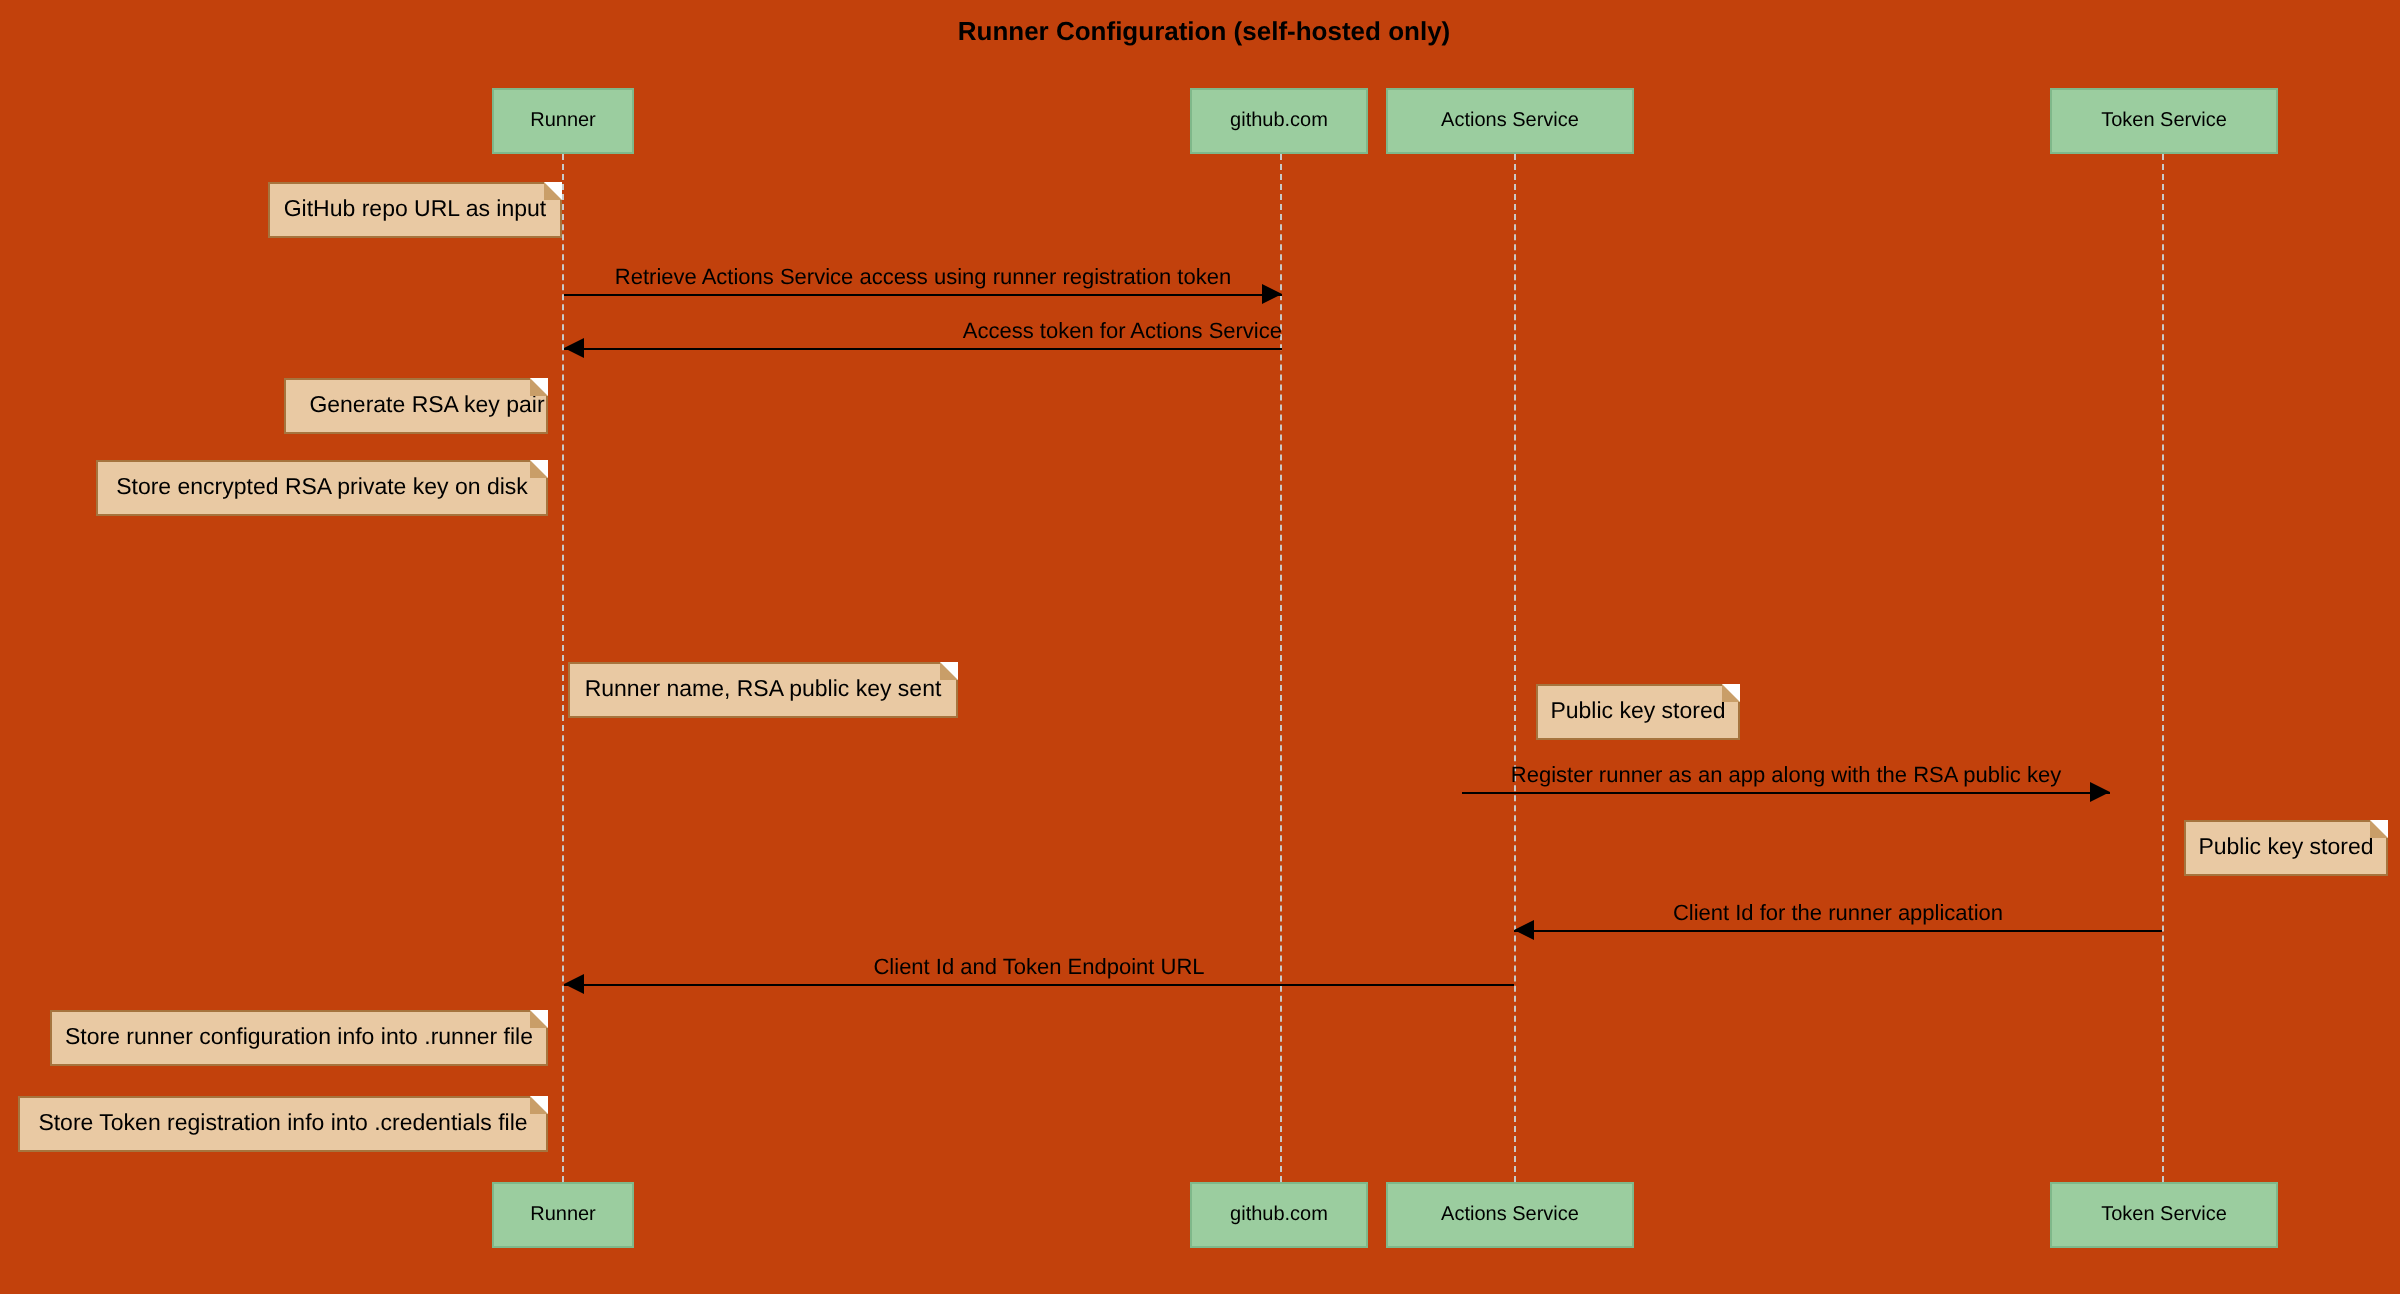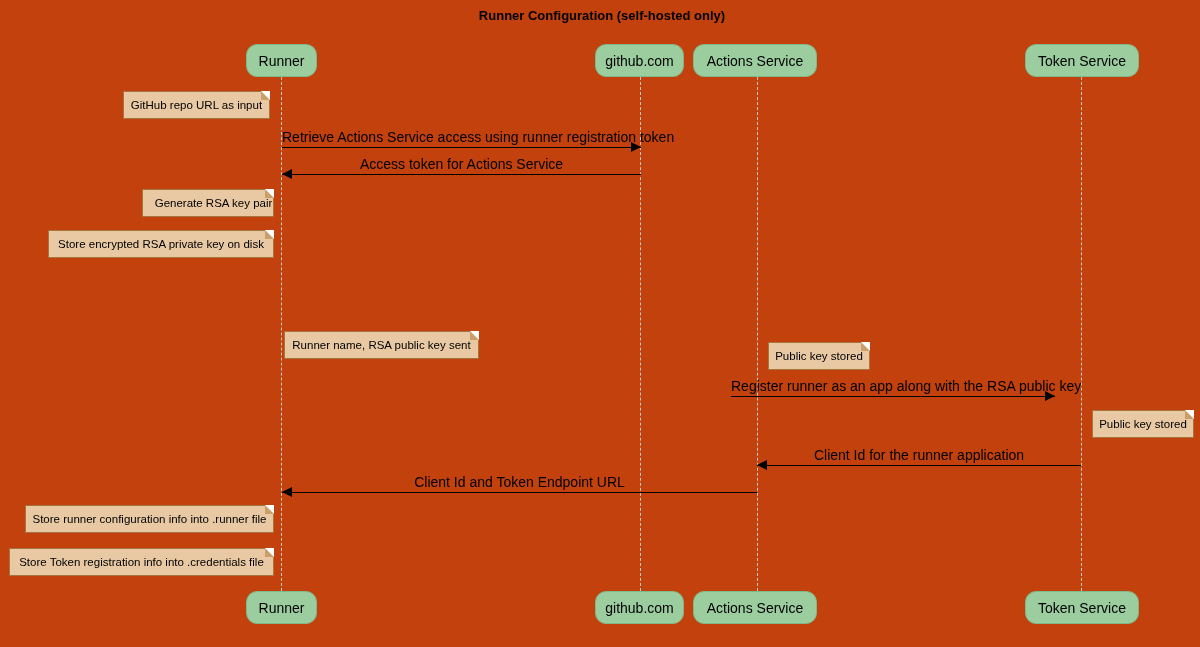--- a/index.html
+++ b/index.html
@@ -31,22 +31,22 @@
   .ll-github  { left: 640px; }
   .ll-actions { left: 757px; }
   .ll-token   { left: 1081px; }
 
   .participant {
     position: absolute;
     height: 33px;
     box-sizing: border-box;
     background: #9bcd9f;
     border: 1px solid #7fb88a;
-    border-radius: 11px;
-    font-size: 14px;
+    border-radius: 0;
+    font-size: 10px;
     display: flex;
     align-items: center;
     justify-content: center;
     text-align: center;
   }
   .row-top { top: 44px; }
   .row-bottom { top: 591px; }
   .p-runner  { left: 246px;  width: 71px;  }
   .p-github  { left: 595px;  width: 89px;  }
   .p-actions { left: 693px;  width: 124px; }
@@ -75,48 +75,48 @@
   
   .fold {
     border-color: #ffffff #ffffff #c99e68 #c99e68;
   }
 
   .msg {
     position: absolute;
     height: 18px;
     box-sizing: border-box;
     border-bottom: 1px solid #000;
-    font-size: 14px;
+    font-size: 11px;
     text-align: center;
   }
   .msg .msg-label {
     position: absolute;
     left: 0; right: 0; bottom: 2px;
     white-space: nowrap;
   }
   .arrowhead {
     position: absolute;
     bottom: -5px;
     width: 0; height: 0;
     border-top: 5px solid transparent;
     border-bottom: 5px solid transparent;
   }
   .arrowhead.dir-right { right: 0; border-left: 10px solid #000; }
   .arrowhead.dir-left  { left: 0;  border-right: 10px solid #000; }
 
   
   .m0 { left: 282px; width: 359px; top: 130px; }
-  .m1 { left: 282px; width: 359px; top: 157px; }
+  .m1 { left: 282px; width: 359px; top: 157px; text-align: right; }
   .m2 { left: 282px; width: 475px; top: 268px; }
   .m3 { left: 731px; width: 324px; top: 379px; }
   .m4 { left: 757px; width: 324px; top: 448px; }
   .m5 { left: 282px; width: 475px; top: 475px; }
 
   
-  .n0 { left: 123px;  top: 91px;  width: 147px; }
+  .n0 { left: 134px;  top: 91px;  width: 147px; }
   .n1 { left: 142px;  top: 189px; width: 132px; padding-left: 11px; }
   .n2 { left: 48px;   top: 230px; width: 226px; }
   .n3 { left: 284px;  top: 299px; width: 195px; margin-top: 32px; }
   .n4 { left: 768px;  top: 342px; width: 102px; }
   .n5 { left: 1092px; top: 410px; width: 102px; }
   .n6 { left: 25px;   top: 505px; width: 249px; }
   .n7 { left: 9px;    top: 548px; width: 265px; }
 </style>
 </head>
 <body>

